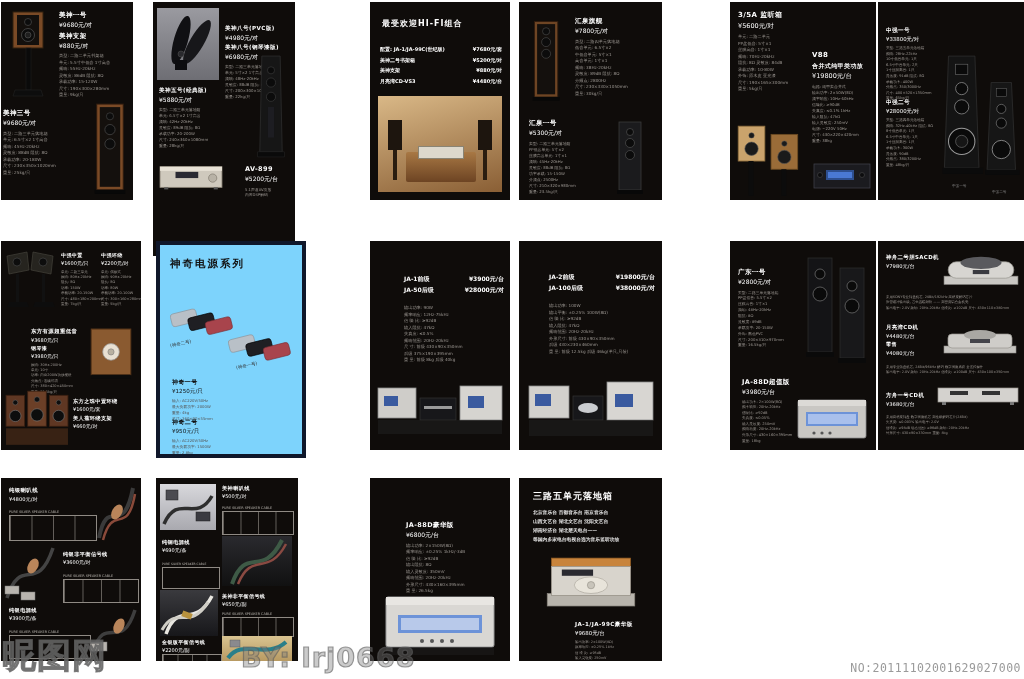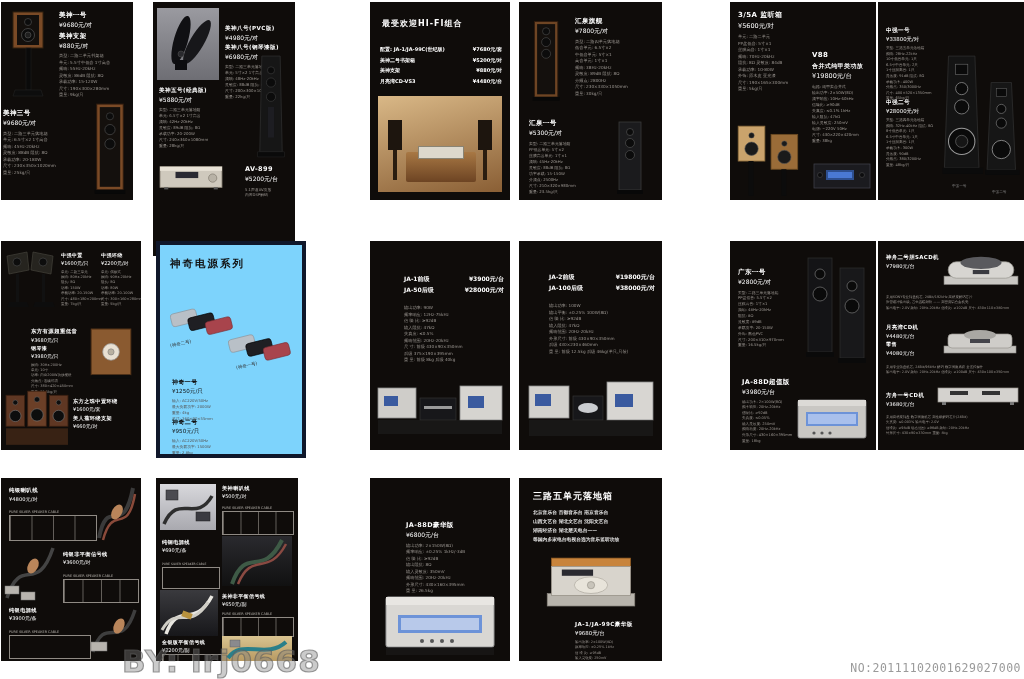--- a/index.html
+++ b/index.html
@@ -20,21 +20,21 @@
   .ctable-h{font-size:3.4px;color:#b8b4ae;white-space:nowrap;margin-bottom:1px}
   .ctable{border:0.5px solid #8f8a84;
     background-image:linear-gradient(rgba(170,165,158,.55) .5px,transparent .5px),
                      linear-gradient(90deg,rgba(170,165,158,.55) .5px,transparent .5px);
     background-size:100% 8px,25% 100%;}
   .wm{position:absolute;left:2px;bottom:0px;white-space:nowrap;z-index:50;
       color:rgba(125,125,125,.5);-webkit-text-stroke:1.2px rgba(95,95,95,.8);
       font-weight:bold;letter-spacing:1px;display:flex;align-items:baseline;gap:14px}
   .wm-logo{font-size:34px}
   .wm-url{font-size:31px;letter-spacing:2px}
-  .wm-by{font-size:31px;margin-left:120px;opacity:.8}
+  .wm-by{font-size:27px;margin-left:120px;opacity:.8}
   .serial{position:absolute;right:3px;bottom:4px;font-size:11.5px;color:#9a9a9a;
       font-family:"DejaVu Sans Mono","Liberation Mono",monospace;letter-spacing:.5px}
 </style>
 </head>
 <body>
 
 <section class="panel" style="left:1px;top:2px;width:132px;height:198px">
   <svg class="b" style="left:2px;top:6px" width="52" height="92" viewBox="0 0 52 92">
     <rect x="10" y="4" width="30" height="36" fill="#7a4a26" stroke="#33200f" stroke-width="1"></rect>
     <rect x="14" y="7" width="22" height="30" fill="#14100d"></rect>
@@ -758,15 +758,16 @@
     <div class="sp" style="font-size:3.4px">
         <div>输出功率: 2×100W(8Ω)</div>
         <div>频率响应: ±0.25% 1kHz</div>
         <div>信 噪 比: ≥95dB</div>
         <div>输入灵敏度: 250mV</div>
       </div>
   </div>
 </section>
 
 <div class="wm">
+  <span class="wm-logo">昵图网</span>
   <span class="wm-by">BY: lrj0668</span>
 </div>
 <div class="serial">NO:20111102001629027000</div>
 
 </body></html>

